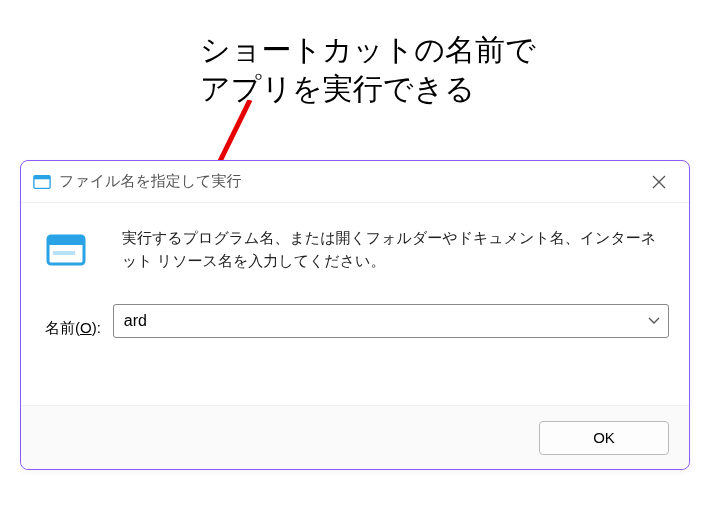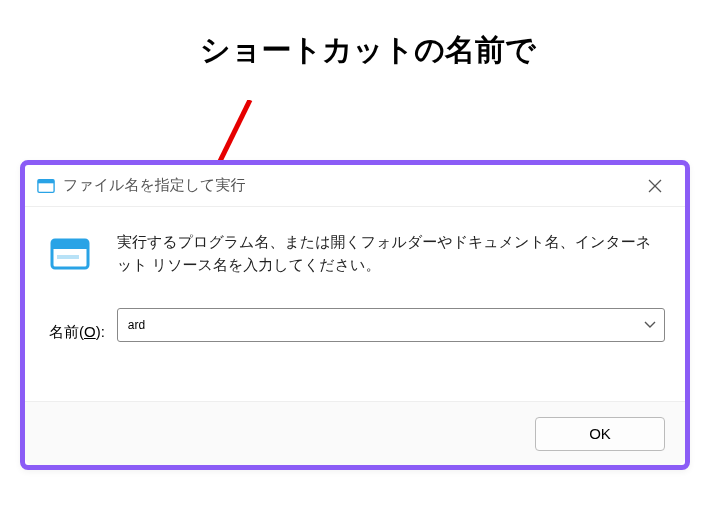--- a/index.html
+++ b/index.html
@@ -9,38 +9,38 @@
     background: #ffffff;
     font-family: "Yu Gothic UI", "Meiryo", sans-serif;
     position: relative;
     overflow: hidden;
   }
   .annotation {
     position: absolute;
     top: 30px;
     left: 200px;
     font-size: 30px;
-    font-weight: bold;
+    font-weight: normal;
     color: #000;
     line-height: 1.3;
   }
   .arrow-svg {
     position: absolute;
     top: 100px;
     left: 140px;
     pointer-events: none;
   }
   .dialog {
     position: absolute;
     top: 160px;
     left: 20px;
     width: 670px;
     height: 310px;
     background: #ffffff;
-    border: 5px solid #8b5cf6;
+    border: 1px solid #8b5cf6;
     border-radius: 8px;
     box-shadow: 0 2px 6px rgba(0,0,0,0.05);
   }
   .titlebar {
     display: flex;
     align-items: center;
     height: 42px;
     padding: 0 8px;
     border-bottom: 1px solid #eeeeee;
   }
@@ -64,21 +64,21 @@
     color: #555;
     font-size: 16px;
     cursor: pointer;
   }
   .content {
     padding: 24px 20px 0 24px;
   }
   .desc-row {
     display: flex;
     align-items: flex-start;
-    gap: 26px;
+    gap: 35px;
   }
   .big-icon {
     width: 42px;
     height: 42px;
     flex-shrink: 0;
     margin-top: 2px;
   }
   .desc-text {
     font-size: 15px;
     color: #222;
@@ -101,21 +101,21 @@
     align-items: center;
     border: 1px solid #888;
     border-radius: 3px;
     height: 34px;
     background: #fff;
   }
   .combo input {
     flex: 1;
     border: none;
     outline: none;
-    font-size: 12px;
+    font-size: 16px;
     padding: 0 10px;
     background: transparent;
   }
   .combo .chev {
     width: 28px;
     text-align: center;
     color: #555;
     font-size: 12px;
     cursor: pointer;
   }
@@ -144,20 +144,21 @@
     cursor: pointer;
     padding: 0 30px;
   }
   .btn .ul { text-decoration: underline; }
 </style>
 </head>
 <body>
 
 <div class="annotation">
   <span>ショートカットの名前で</span><br>
+  <span>アプリを実行できる</span>
 </div>
 
 <svg class="arrow-svg" width="150" height="230">
   <defs>
     <marker id="ahead" markerWidth="7" markerHeight="7" refX="5" refY="3.5" orient="auto">
       <polygon points="0 0, 7 3.5, 0 7" fill="#e60000"></polygon>
     </marker>
   </defs>
   <line x1="110" y1="0" x2="12" y2="200" stroke="#e60000" stroke-width="5" marker-end="url(#ahead)"></line>
 </svg>

